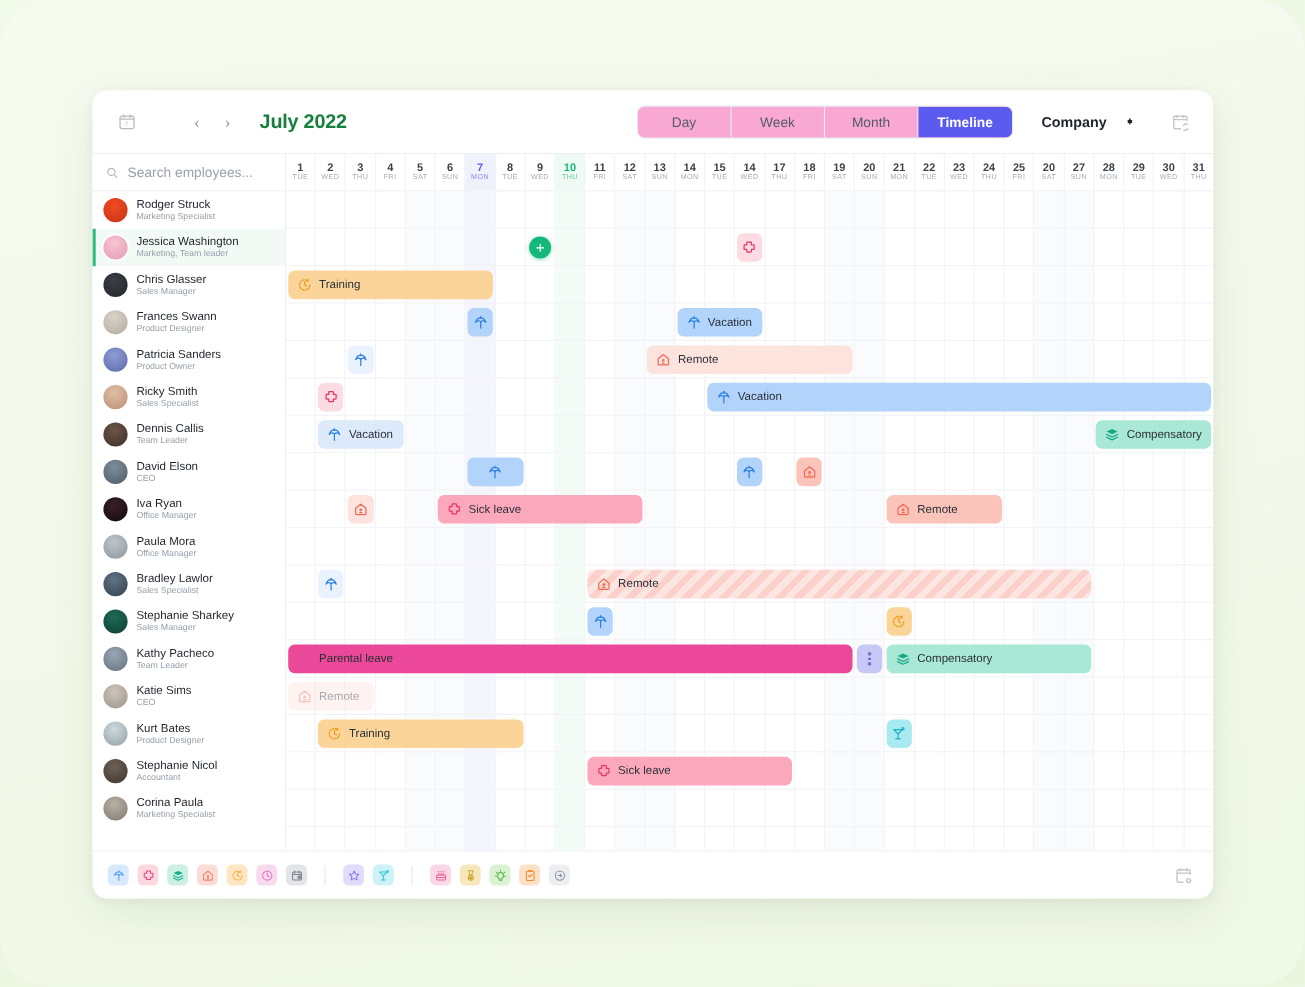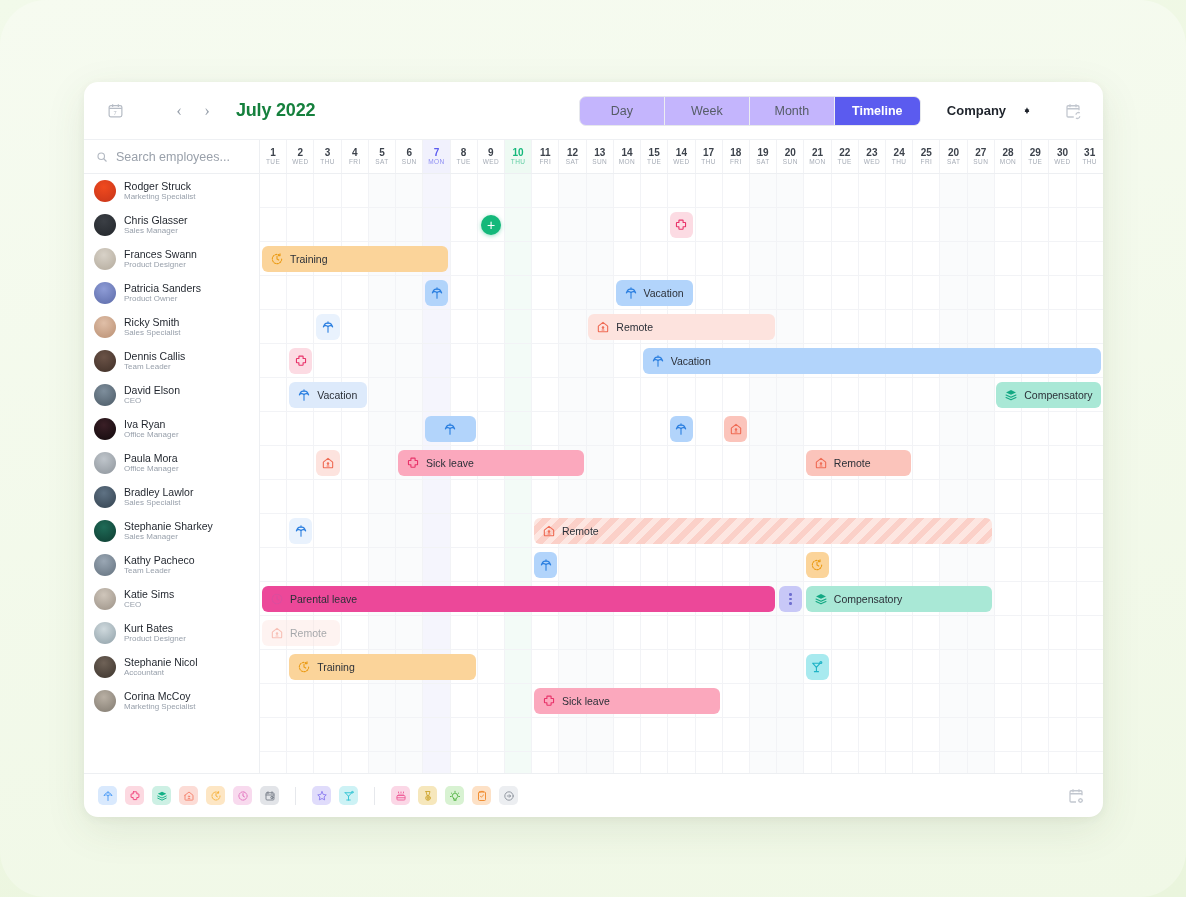--- a/index.html
+++ b/index.html
@@ -49,21 +49,21 @@
   }
   #month-title {
     margin-left: 18px;
     font-size: 18px; font-weight: bold; color: #15803d; letter-spacing: -.2px;
   }
   .spacer { flex: 1 1 auto; }
   #viewtabs {
     display: flex; align-items: stretch;
     height: 30px;
     border: 1px solid #e6e8ec; border-radius: 7px;
-    overflow: hidden; background: #c4b5fd;
+    overflow: hidden; background: #f9a8d4;
   }
   .vtab {
     min-width: 85px; display:flex; align-items:center; justify-content:center;
     font-size: 12.5px; color: #555c66; cursor: pointer; padding: 0 14px;
     border-right: 1px solid #eceef1;
   }
   .vtab:last-child { border-right: none; }
   .vtab.active { background: #5b5bef; color:#fff; font-weight: bold; border-right-color:#5b5bef; }
   #company-sel {
     display:flex; align-items:center; gap:17px;
@@ -239,20 +239,27 @@
         <input id="search-input" type="text" placeholder="Search employees..." style="">
       </div>
       <div id="emp-list">
           <div class="emp">
             <div class="av" style="background:radial-gradient(circle at 45% 32%, #f04a1e, #c6341a)"></div>
     <div class="emp-txt">
       <div class="emp-name">Rodger Struck</div>
       <div class="emp-role">Marketing Specialist</div>
     </div>
           </div>
+          <div class="emp selected">
+            <div class="av" style="background:radial-gradient(circle at 45% 32%, #f6c5d2, #e39ab2)"></div>
+    <div class="emp-txt">
+      <div class="emp-name">Jessica Washington</div>
+      <div class="emp-role">Marketing, Team leader</div>
+    </div>
+          </div>
           <div class="emp">
             <div class="av" style="background:radial-gradient(circle at 45% 32%, #3b3f45, #22262b)"></div>
     <div class="emp-txt">
       <div class="emp-name">Chris Glasser</div>
       <div class="emp-role">Sales Manager</div>
     </div>
           </div>
           <div class="emp">
             <div class="av" style="background:radial-gradient(circle at 45% 32%, #d8d2c8, #b3aa9c)"></div>
     <div class="emp-txt">
@@ -340,21 +347,21 @@
           <div class="emp">
             <div class="av" style="background:radial-gradient(circle at 45% 32%, #6f6257, #3c342d)"></div>
     <div class="emp-txt">
       <div class="emp-name">Stephanie Nicol</div>
       <div class="emp-role">Accountant</div>
     </div>
           </div>
           <div class="emp">
             <div class="av" style="background:radial-gradient(circle at 45% 32%, #b9b0a4, #817a70)"></div>
     <div class="emp-txt">
-      <div class="emp-name">Corina McCoy</div>
+      <div class="emp-name">Corina Paula</div>
       <div class="emp-role">Marketing Specialist</div>
     </div>
           </div>
         </div>
     </div>
 
     <div id="grid-wrap">
       <div id="datehead">
           <div class="dcell">
             <div class="dnum">1</div>

